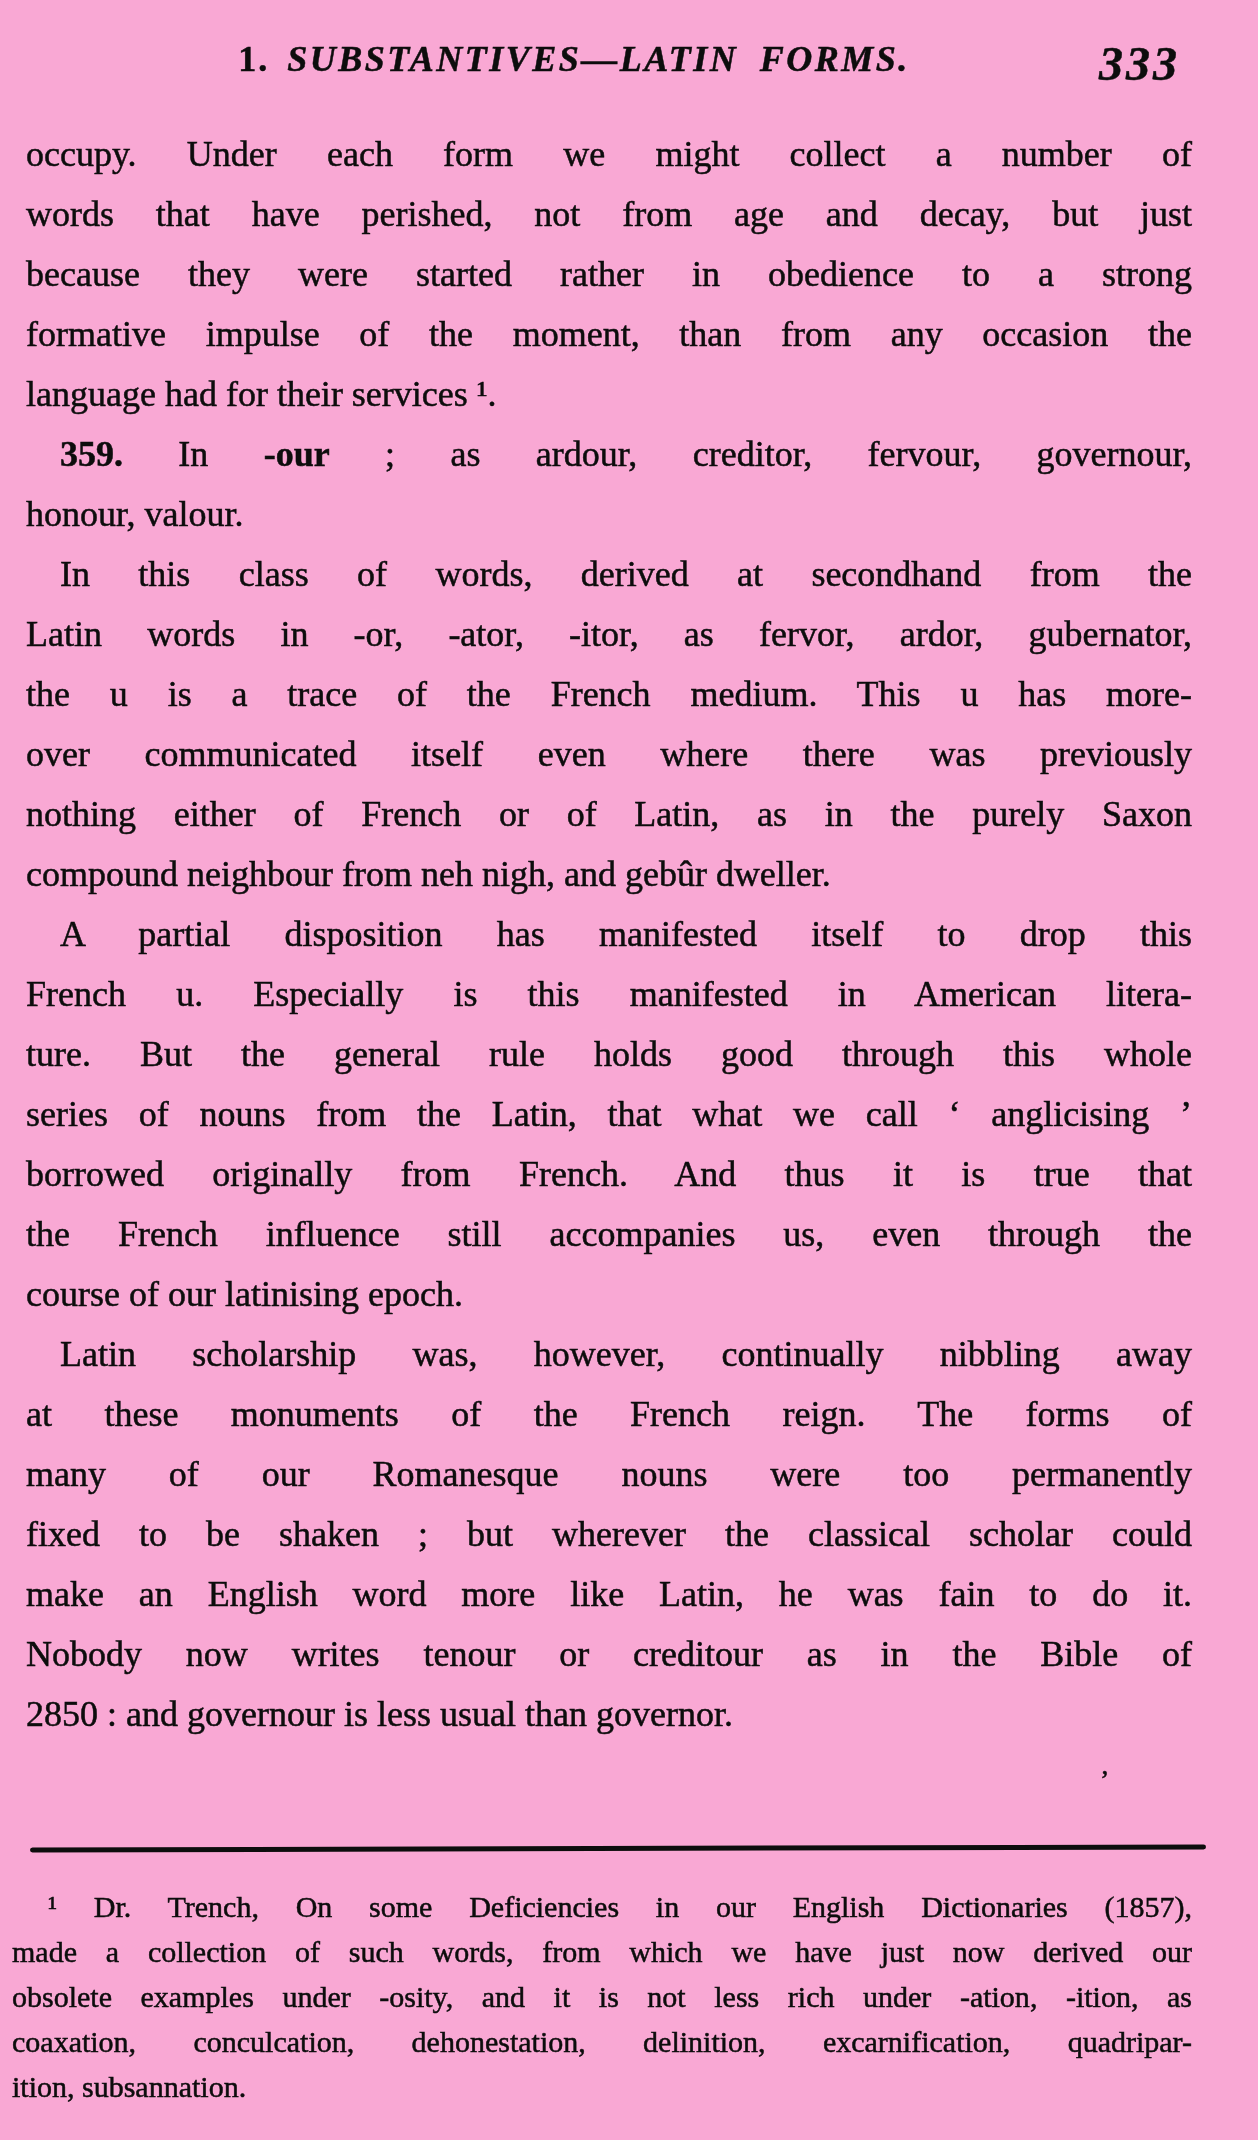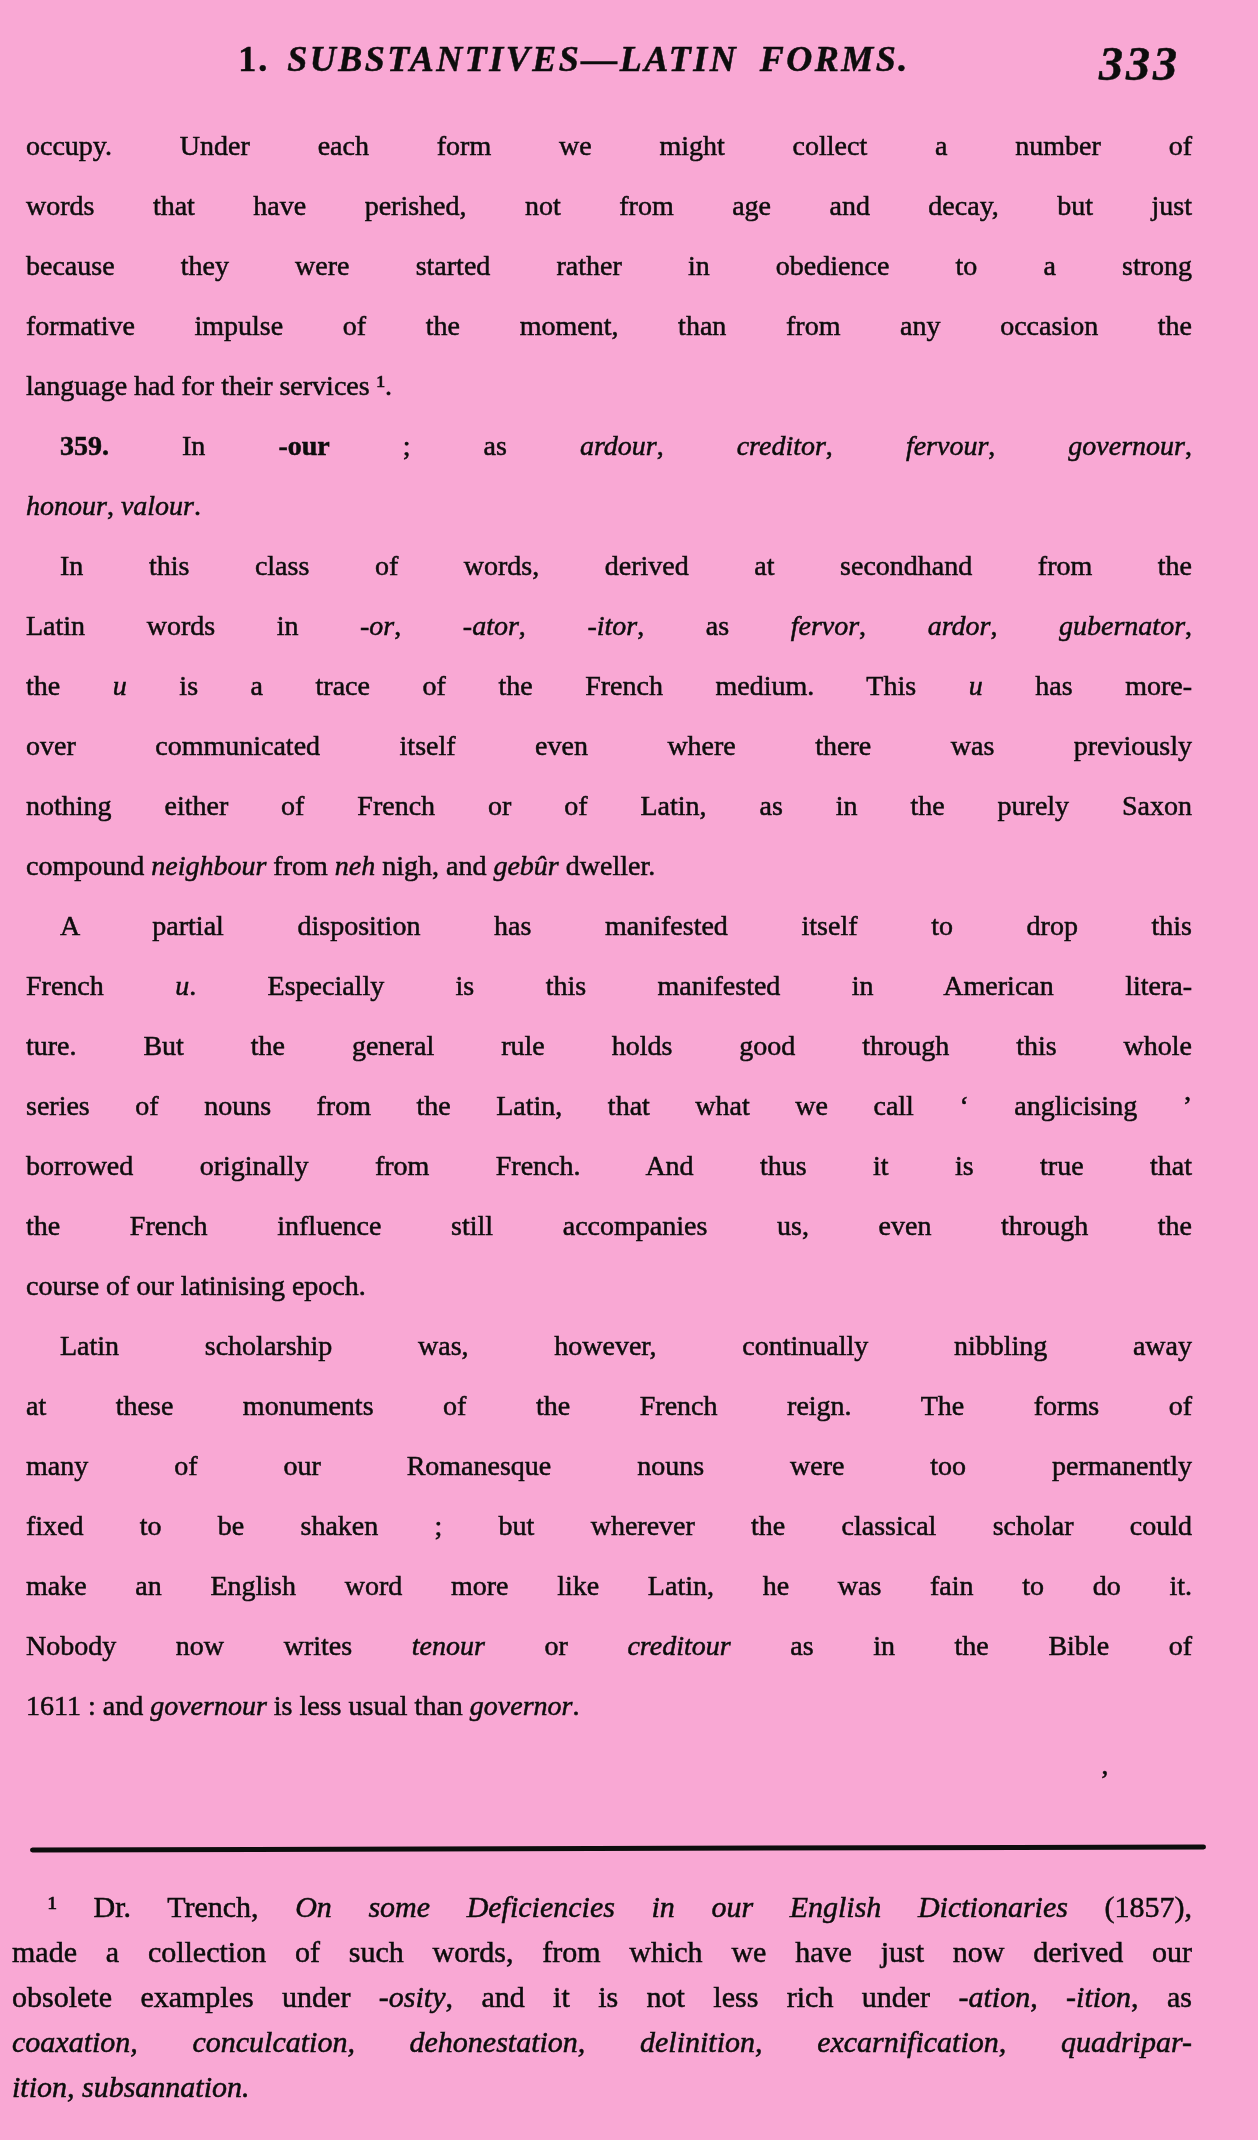--- a/index.html
+++ b/index.html
@@ -19,31 +19,31 @@
     white-space:nowrap;
   }
   .header .num{font-style:normal;letter-spacing:2px;margin-right:18px;}
   .header .ttl{font-style:italic;letter-spacing:2.5px;word-spacing:10px;}
   .pagenum{
     position:absolute;top:36px;right:78px;
     font-size:48px;font-weight:bold;font-style:italic;
     letter-spacing:3px;
   }
   .body-text{
-    position:absolute;top:116px;left:26px;width:1166px;
-    font-size:28px;line-height:60px;
+    position:absolute;top:124px;left:26px;width:1166px;
+    font-size:36px;line-height:60px;
   }
   .tline{
     height:60px;
     text-align:justify;
     text-align-last:justify;
   }
   .tline.last{text-align:center;text-align-last:left;}
   .tline.ind{text-indent:34px;}
-  .it{font-style:italic;}
+  .it{}
   .bd{font-weight:bold;}
   .rule{
     position:absolute;top:1846px;left:30px;width:1176px;height:5px;
     background:#0d0d0d;border-radius:3px;
     transform:rotate(-0.15deg);
   }
   .footnote{
     position:absolute;top:1884px;left:12px;width:1180px;
     font-size:30px;line-height:45px;
   }
@@ -83,21 +83,21 @@
       <div class="tline"><span>series of nouns from the Latin, that what we call ‘ anglicising ’</span></div>
       <div class="tline"><span>borrowed originally from French. And thus it is true that</span></div>
       <div class="tline"><span>the French influence still accompanies us, even through the</span></div>
       <div class="tline last"><span>course of our latinising epoch.</span></div>
       <div class="tline ind"><span>Latin scholarship was, however, continually nibbling away</span></div>
       <div class="tline"><span>at these monuments of the French reign. The forms of</span></div>
       <div class="tline"><span>many of our Romanesque nouns were too permanently</span></div>
       <div class="tline"><span>fixed to be shaken ; but wherever the classical scholar could</span></div>
       <div class="tline"><span>make an English word more like Latin, he was fain to do it.</span></div>
       <div class="tline"><span>Nobody now writes </span><span class="it">tenour</span><span> or </span><span class="it">creditour</span><span> as in the Bible of</span></div>
-      <div class="tline last"><span>1611 : and </span><span class="it">governour</span><span> is less usual than </span><span class="it">governor</span><span>.</span></div>
+      <div class="tline last"><span>2850 : and </span><span class="it">governour</span><span> is less usual than </span><span class="it">governor</span><span>.</span></div>
     </div>
 
   <div class="rule"></div>
 
   <div class="footnote">
       <div class="tline ind"><span>¹ Dr. Trench, </span><span class="it">On some Deficiencies in our English Dictionaries</span><span> (1857),</span></div>
       <div class="tline"><span>made a collection of such words, from which we have just now derived our</span></div>
       <div class="tline"><span>obsolete examples under </span><span class="it">-osity</span><span>, and it is not less rich under </span><span class="it">-ation</span><span>, </span><span class="it">-ition</span><span>, as</span></div>
       <div class="tline"><span class="it">coaxation, conculcation, dehonestation, delinition, excarnification, quadripar-</span></div>
       <div class="tline last"><span class="it">ition, subsannation.</span></div>

